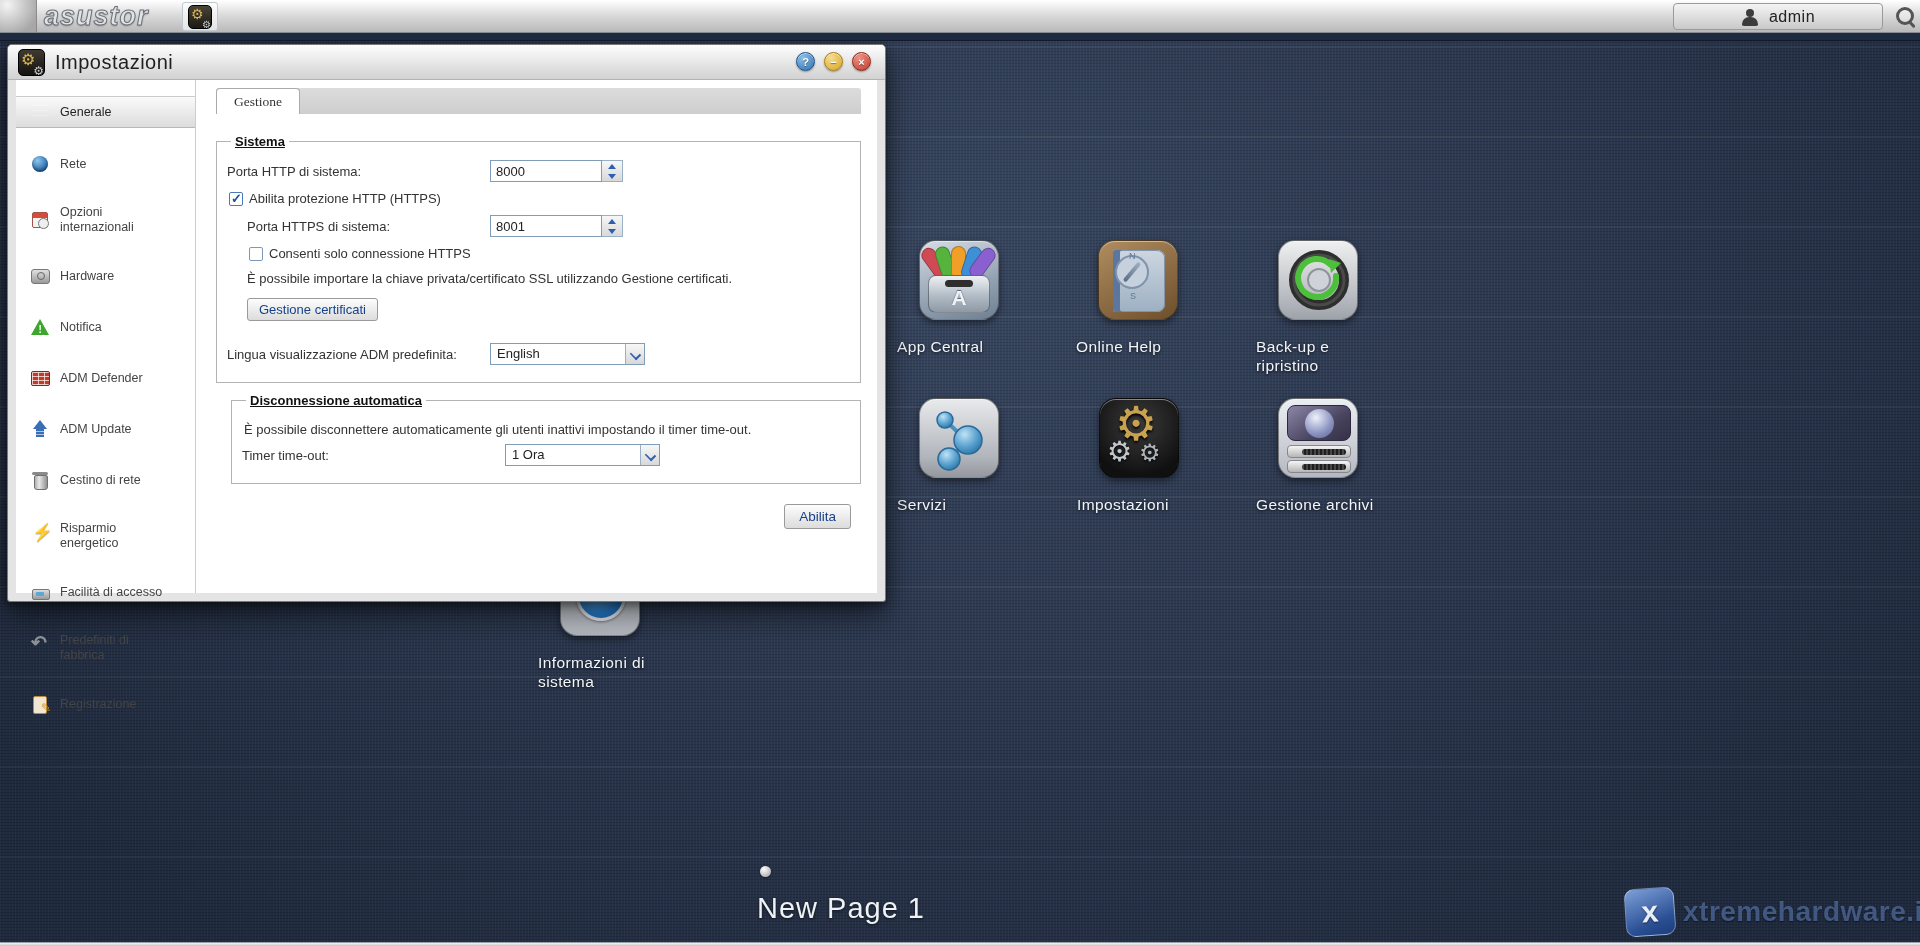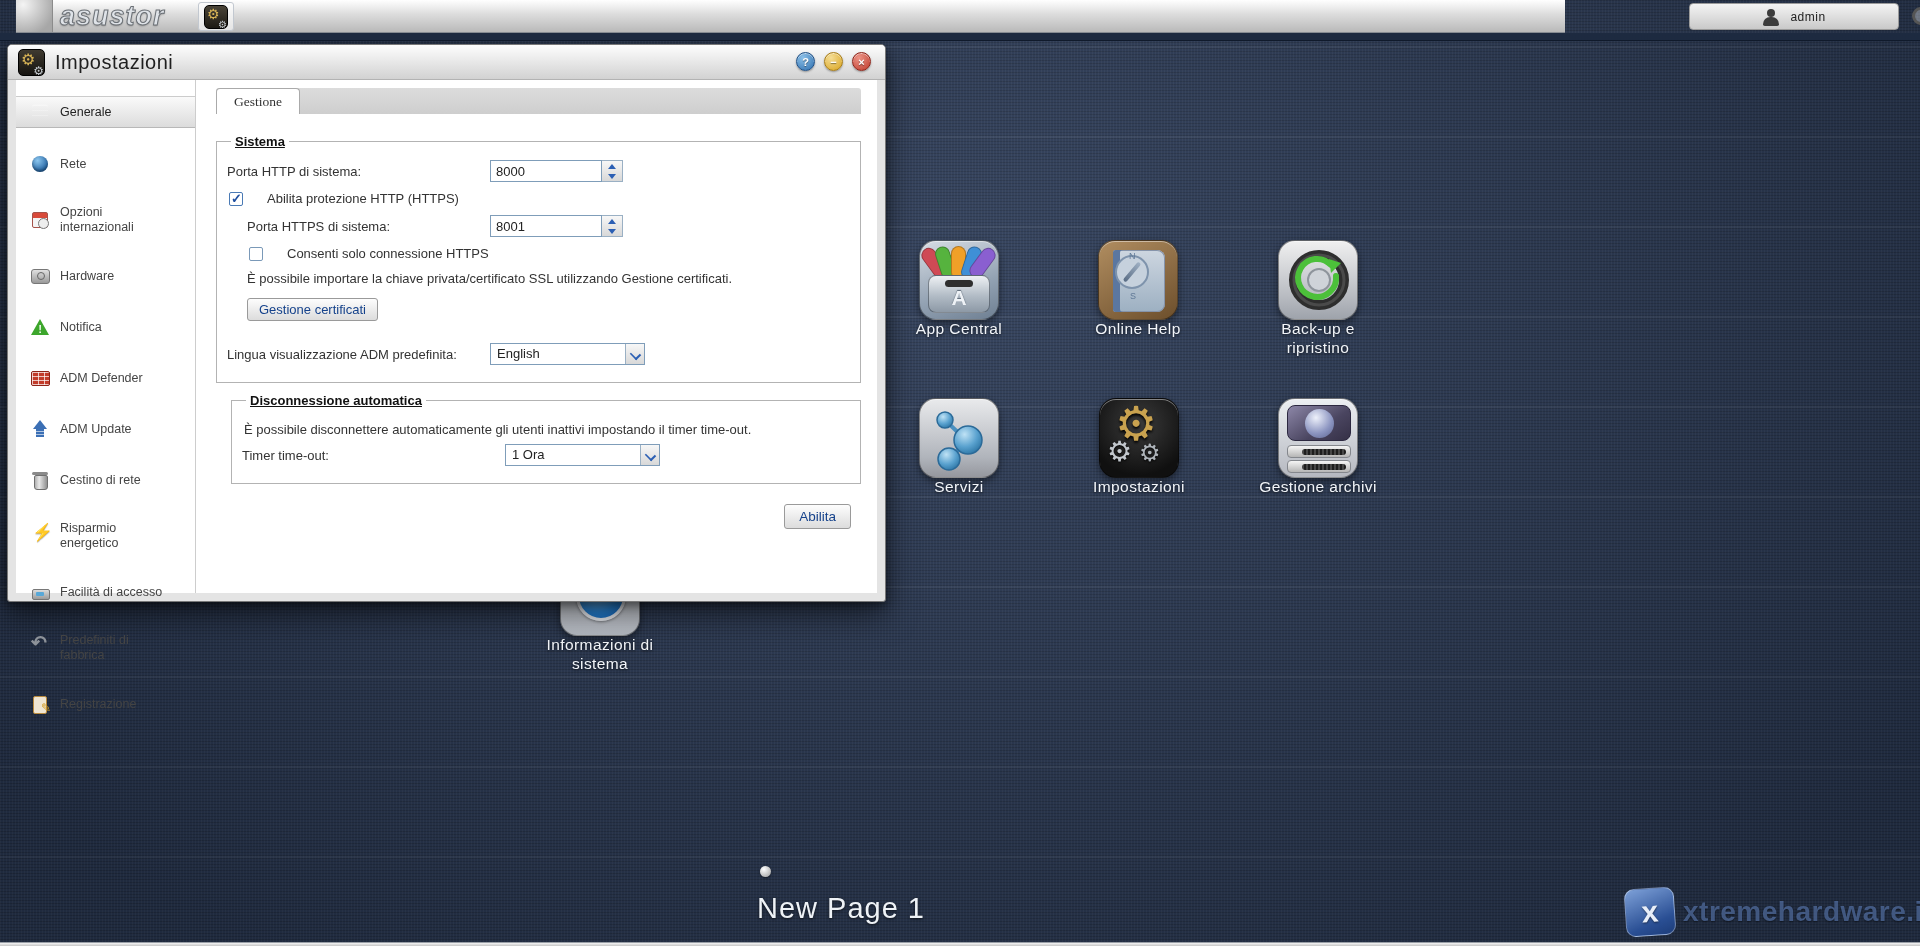--- a/index.html
+++ b/index.html
@@ -7,54 +7,54 @@
   body { font-family:"Liberation Sans", sans-serif; position:relative;
     background-color:#2b3a56;
     background-image:
       radial-gradient(ellipse at 50% 28%, rgba(255,255,255,0.06), rgba(0,0,0,0.28) 88%),
       repeating-linear-gradient(0deg, transparent 0 88px, rgba(255,255,255,0.05) 88px 90px),
       repeating-linear-gradient(90deg, rgba(255,255,255,0.04) 0 1px, transparent 1px 3px),
       repeating-linear-gradient(0deg, rgba(0,0,0,0.16) 0 1px, transparent 1px 3px);
   }
 
   
-  .topbar { position:absolute; left:16px; top:0; width:1549px; height:33px; z-index:100;
+  .topbar { position:absolute; left:0; top:0; width:1920px; height:33px; z-index:100;
     background:linear-gradient(#ffffff, #dcdcdc 45%, #b9b9b9); border-bottom:1px solid #868b92; }
   .tb-handle { position:absolute; left:0; top:0; width:37px; height:32px;
     background:radial-gradient(circle at 20% 15%, #f4f4f4, #a7a7a7 80%); border-right:1px solid #8b8b8b; }
   .tb-logo { position:absolute; left:44px; top:0; height:33px; line-height:32px;
     font-size:27px; font-weight:bold; font-style:italic; letter-spacing:1px; color:#dfe3e8;
     -webkit-text-stroke:1px #6b7076; text-shadow:0 1px 2px rgba(0,0,0,0.35); }
   .tb-task { position:absolute; left:182px; top:2px; width:36px; height:29px; border-radius:3px;
     background:rgba(255,255,255,0.6); border:1px solid #c2c8d0; display:flex; align-items:center; justify-content:center; cursor:pointer; }
   .mini-gearsq { position:relative; width:24px; height:24px; border-radius:5px; border:1px solid #000;
     background:linear-gradient(#4a4438,#1c1913); overflow:hidden; }
   .mini-gearsq .g1 { position:absolute; left:2px; top:0px; font-size:14px; color:#d7b356; }
   .mini-gearsq .g2 { position:absolute; right:0px; bottom:-2px; font-size:10px; color:#c4c9ce; }
   .tb-user { position:absolute; left:1673px; top:3px; width:210px; height:27px; border-radius:4px;
     background:linear-gradient(#f4f4f4,#c9c9c9); border:1px solid #9a9a9a;
     display:flex; align-items:center; justify-content:center; gap:10px; cursor:pointer; }
   .person { position:relative; width:18px; height:18px; }
   .person::before { content:""; position:absolute; left:5px; top:1px; width:8px; height:8px; border-radius:50%; background:#3c3c3c; }
   .person::after { content:""; position:absolute; left:1px; top:9px; width:16px; height:9px; border-radius:8px 8px 2px 2px; background:#3c3c3c; }
-  .tb-user .uname { font-size:12px; color:#222; letter-spacing:0.5px; }
+  .tb-user .uname { font-size:16px; color:#222; letter-spacing:0.5px; }
   .tb-search { position:absolute; left:1894px; top:5px; width:24px; height:24px; cursor:pointer; }
   .magnifier { position:relative; width:100%; height:100%; }
   .magnifier::before { content:""; position:absolute; left:2px; top:2px; width:12px; height:12px;
     border:3px solid #555; border-radius:50%; background:rgba(255,255,255,0.35); }
   .magnifier::after { content:""; position:absolute; left:15px; top:15px; width:8px; height:3px;
     background:#555; border-radius:2px; transform:rotate(45deg); transform-origin:0 50%; }
   .tb-darkstrip { position:absolute; left:0; top:33px; width:1920px; height:8px; z-index:99;
     background:#1d2a40; border-bottom:1px solid #101a2b; }
 
   
   .dicon { position:absolute; width:80px; z-index:10; cursor:pointer; }
   .dic { position:relative; width:80px; height:80px; border-radius:17px; border:1px solid rgba(0,0,0,0.4);
     box-shadow:0 3px 7px rgba(0,0,0,0.45), inset 0 1px 0 rgba(255,255,255,0.45); overflow:hidden; }
-  .dlabel { position:absolute; left:-22px; top:79px; width:124px; text-align:center;
+  .dlabel { position:absolute; left:-22px; top:97px; width:124px; text-align:left;
     font-size:15.5px; line-height:19px; color:#f2f5f9; letter-spacing:0.4px;
     text-shadow:0 1px 3px rgba(0,0,0,0.7); }
 
   .ic-appcentral { background:linear-gradient(160deg,#d7dde4,#93a2b3 60%,#6e7f92); }
   .ic-appcentral .card { position:absolute; width:15px; height:34px; border-radius:8px; top:5px;
     border:1px solid rgba(0,0,0,0.25); }
   .ic-appcentral .c1 { left:7px;  background:#cf4a55; transform:rotate(-36deg); }
   .ic-appcentral .c2 { left:18px; background:#56b33e; transform:rotate(-18deg); }
   .ic-appcentral .c3 { left:31px; background:#f0a028; }
   .ic-appcentral .c4 { left:44px; background:#3f8fd6; transform:rotate(18deg); }
@@ -188,21 +188,21 @@
     background:linear-gradient(#dcdcdc,#cecece); }
   .tab { position:absolute; left:0; top:0; height:26px; background:#fff; border:1px solid #aaa; border-bottom:none;
     border-radius:4px 4px 0 0; padding:0 17px; line-height:25px; font-size:13.5px; color:#333; cursor:pointer;font-family:Liberation Serif, serif; }
   fieldset { border:1px solid #b3b3b3; margin:20px 16px 0 20px; padding:4px 10px 10px; }
   fieldset.fs2 { margin-top:10px;margin-left:35px; }
   legend { font-weight:bold; font-size:13px; color:#111; padding:0 4px; margin-left:4px;text-decoration:underline; }
   .frow { display:flex; align-items:center; margin:7px 0; }
   .frow .flabel { flex:0 0 263px; }
   .frow.indent { padding-left:20px; }
   .frow.indent .flabel { flex:0 0 243px; }
-  .cbrow { display:flex; align-items:center; gap:24px; margin:9px 0 9px 2px; }
+  .cbrow { display:flex; align-items:center; gap:6px; margin:9px 0 9px 2px; }
   .cbrow.indent2 { margin-left:22px; }
   .cb { width:14px; height:14px; background:#fff; border:1px solid #7a99b8; border-radius:2px; position:relative; cursor:pointer; }
   .cb.checked { border-color:#4a7ab5; }
   .cb.checked::after { content:"✓"; position:absolute; left:1px; top:-2px; font-size:13px; font-weight:bold; color:#1f4fa0; }
   .note { margin:10px 0 6px 2px; }
   .note.sub { margin-left:20px; }
   .numfield { display:inline-flex; }
   .numfield input { width:112px; height:22px; border:1px solid #7f9db9; font-size:13px; padding:1px 5px;
     font-family:"Liberation Sans", sans-serif; color:#222; }
   .spinner { width:21px; height:22px; border:1px solid #9ab0c4; border-left:none; display:flex; flex-direction:column;

